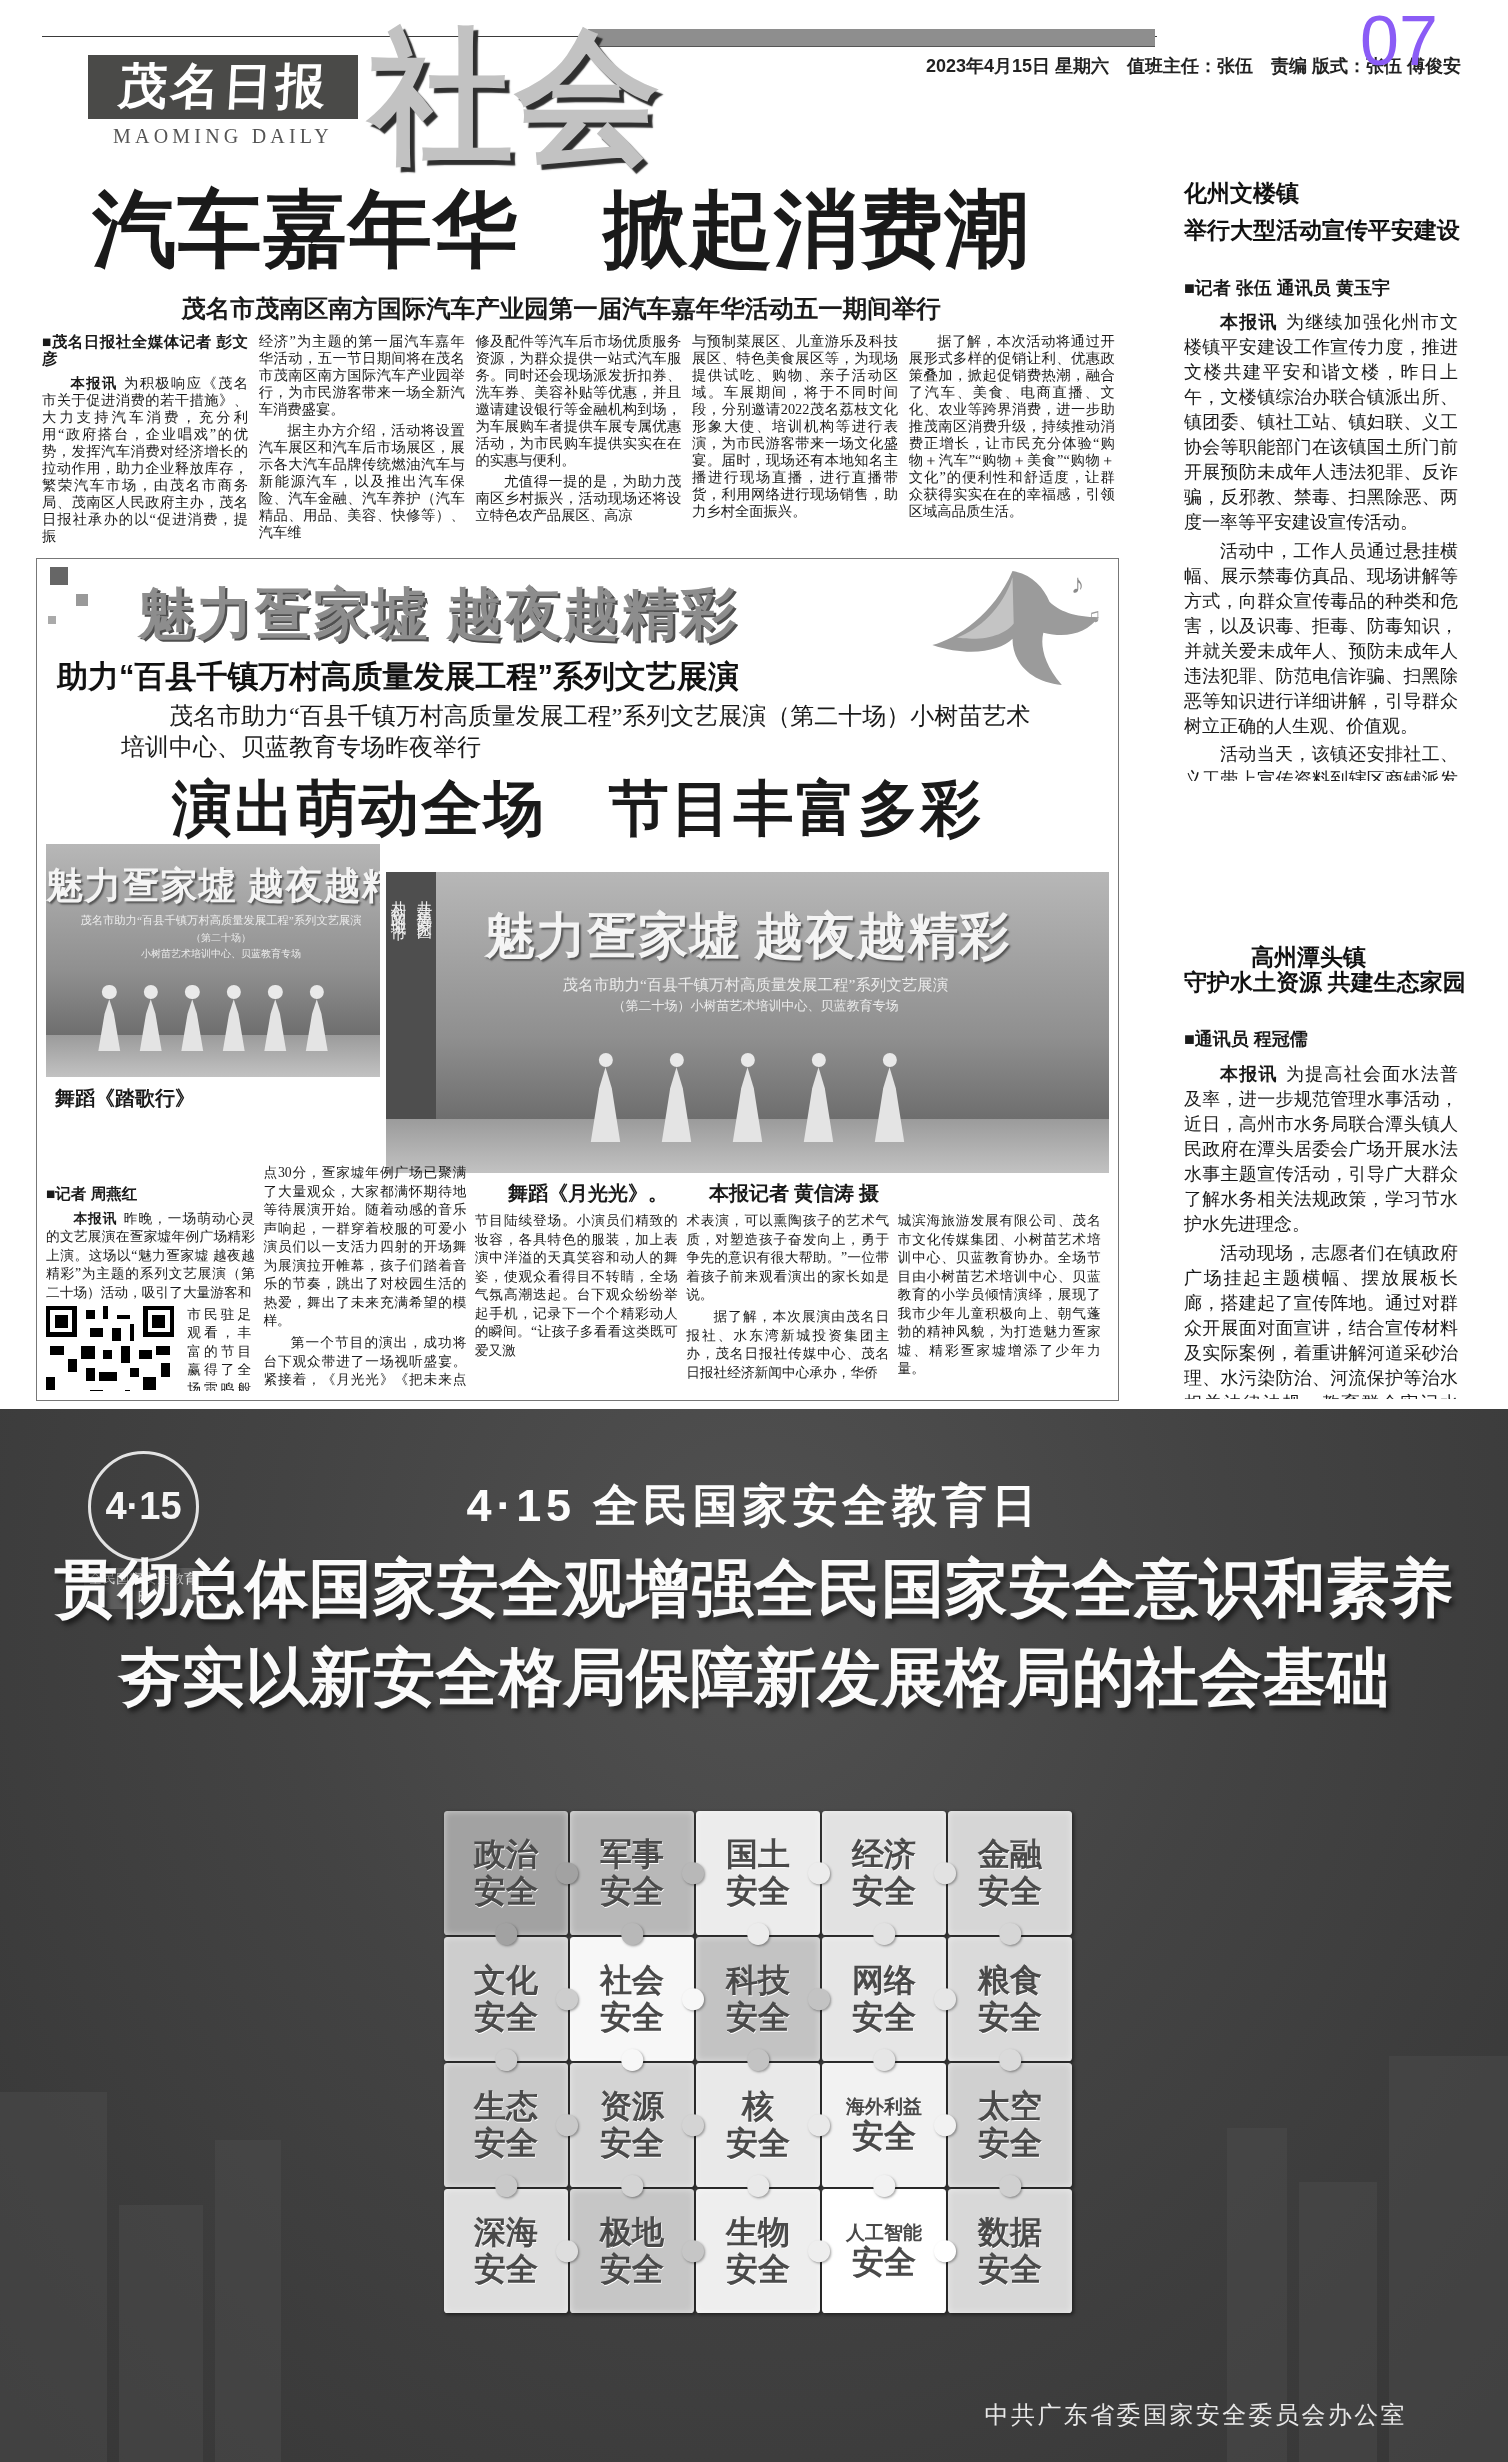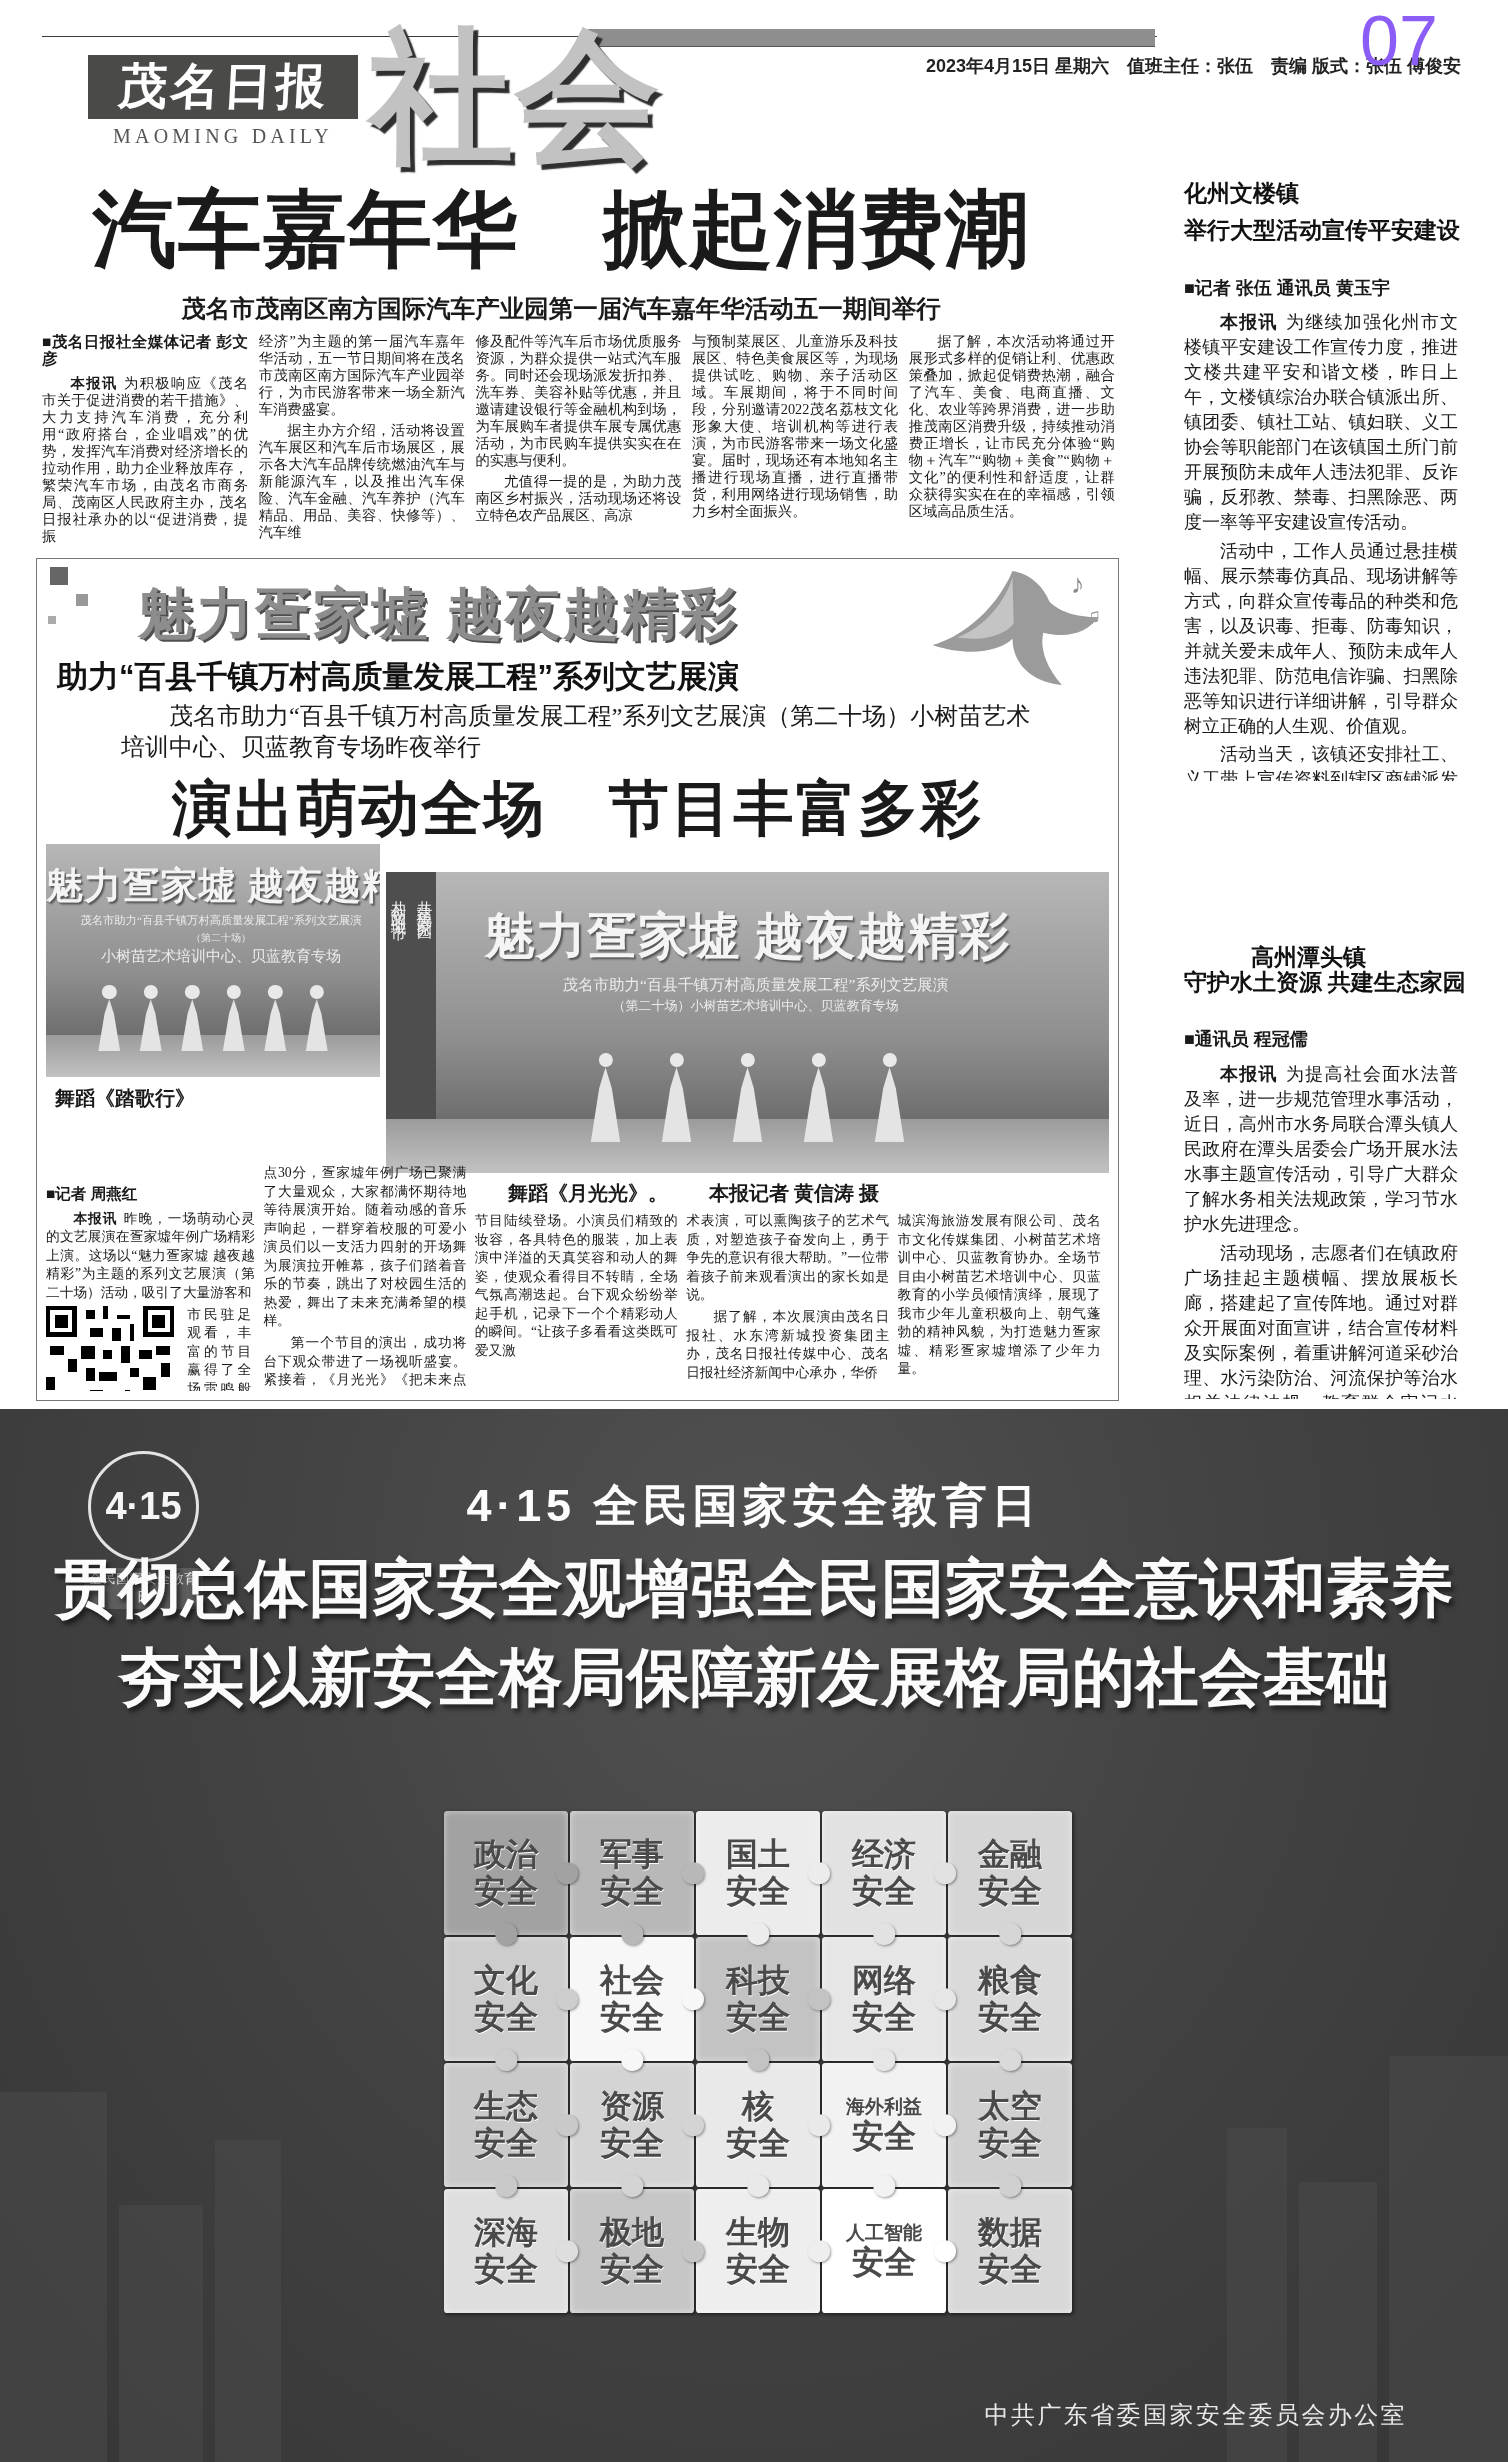--- a/index.html
+++ b/index.html
@@ -190,21 +190,21 @@
       <text x="268" y="95" font-size="34" fill="#9a9a9a">♫</text>
     </svg>
     <div class="fsub sans">助力“百县千镇万村高质量发展工程”系列文艺展演</div>
     <div class="fintro">茂名市助力“百县千镇万村高质量发展工程”系列文艺展演（第二十场）小树苗艺术培训中心、贝蓝教育专场昨夜举行</div>
     <div class="fhead">演出萌动全场　节目丰富多彩</div>
 
     <div id="photoL" class="photo">
       <div class="bdrop-t" style="top:16.7px;font-size:37px;">魅力疍家墟 越夜越精彩</div>
       <div class="bdrop-s" style="top:69px;font-size:11.3px;">茂名市助力“百县千镇万村高质量发展工程”系列文艺展演</div>
       <div class="bdrop-s" style="top:87px;font-size:10px;">（第二十场）</div>
-      <div class="bdrop-s" style="top:103px;font-size:15px;">小树苗艺术培训中心、贝蓝教育专场</div>
+      <div class="bdrop-s" style="top:103px;font-size:10px;">小树苗艺术培训中心、贝蓝教育专场</div>
       <div class="floor"></div>
       <div class="dancers" style="bottom:26px;">
         <span class="dancer"></span>
         <span class="dancer"></span>
         <span class="dancer"></span>
         <span class="dancer"></span>
         <span class="dancer"></span>
         <span class="dancer"></span>
       </div>
     </div>

